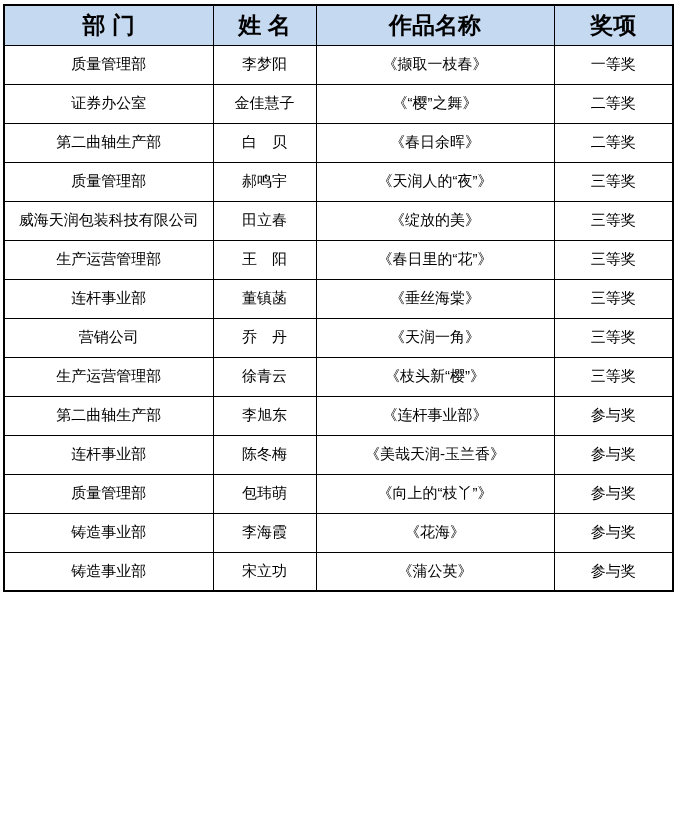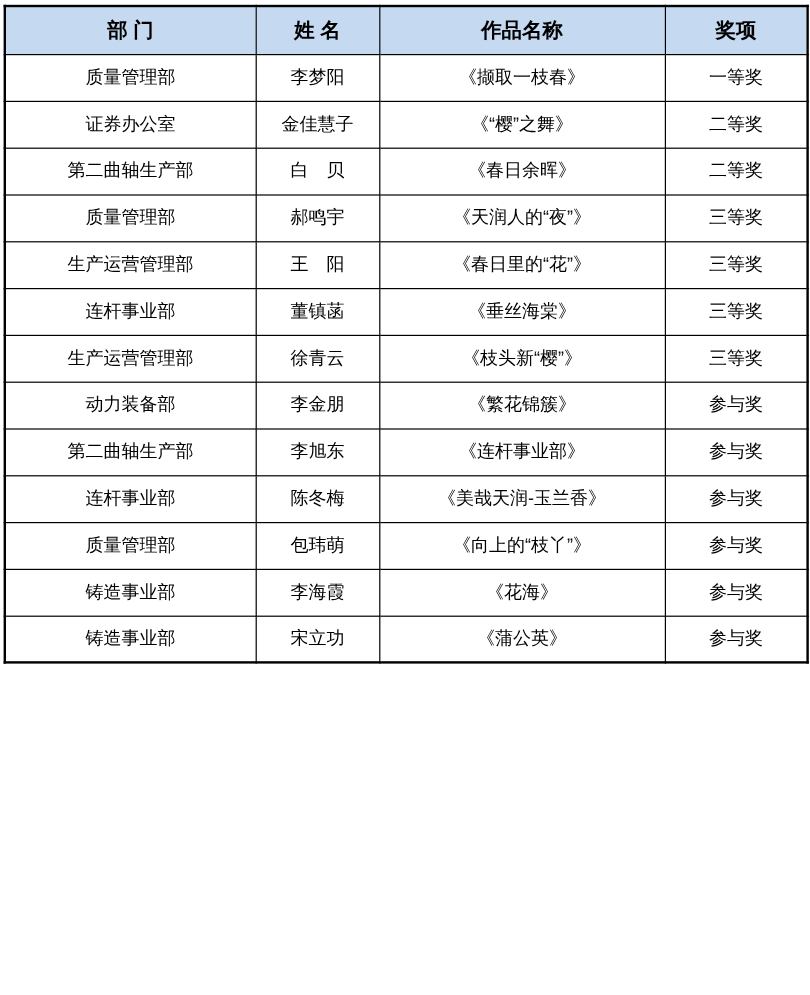--- a/index.html
+++ b/index.html
@@ -26,21 +26,21 @@
     border: 1px solid #000000;
     text-align: center;
     vertical-align: middle;
     padding: 0 2px;
     overflow: hidden;
     white-space: nowrap;
   }
   .award-table thead tr { height: 40px; }
   .award-table thead th {
     background: #C5D9F1;
-    font-size: 17px;
+    font-size: 23px;
     font-weight: bold;
   }
   .award-table tbody tr { height: 39px; }
   .award-table tbody td {
     background: #ffffff;
     font-size: 15px;
     font-weight: normal;
   }
 </style>
 </head>
@@ -80,42 +80,48 @@
       <td>《春日余晖》</td>
       <td>二等奖</td>
     </tr>
     <tr>
       <td>质量管理部</td>
       <td>郝鸣宇</td>
       <td>《天润人的“夜”》</td>
       <td>三等奖</td>
     </tr>
     <tr>
+      <td>威海天润包装科技有限公司</td>
+      <td>田立春</td>
+      <td>《绽放的美》</td>
+      <td>三等奖</td>
+    </tr>
+    <tr>
       <td>生产运营管理部</td>
       <td>王　阳</td>
       <td>《春日里的“花”》</td>
       <td>三等奖</td>
     </tr>
     <tr>
       <td>连杆事业部</td>
       <td>董镇菡</td>
       <td>《垂丝海棠》</td>
       <td>三等奖</td>
     </tr>
     <tr>
+      <td>营销公司</td>
+      <td>乔　丹</td>
+      <td>《天润一角》</td>
+      <td>三等奖</td>
+    </tr>
+    <tr>
       <td>生产运营管理部</td>
       <td>徐青云</td>
       <td>《枝头新“樱”》</td>
       <td>三等奖</td>
-    </tr>
-    <tr>
-      <td>动力装备部</td>
-      <td>李金朋</td>
-      <td>《繁花锦簇》</td>
-      <td>参与奖</td>
     </tr>
     <tr>
       <td>第二曲轴生产部</td>
       <td>李旭东</td>
       <td>《连杆事业部》</td>
       <td>参与奖</td>
     </tr>
     <tr>
       <td>连杆事业部</td>
       <td>陈冬梅</td>

